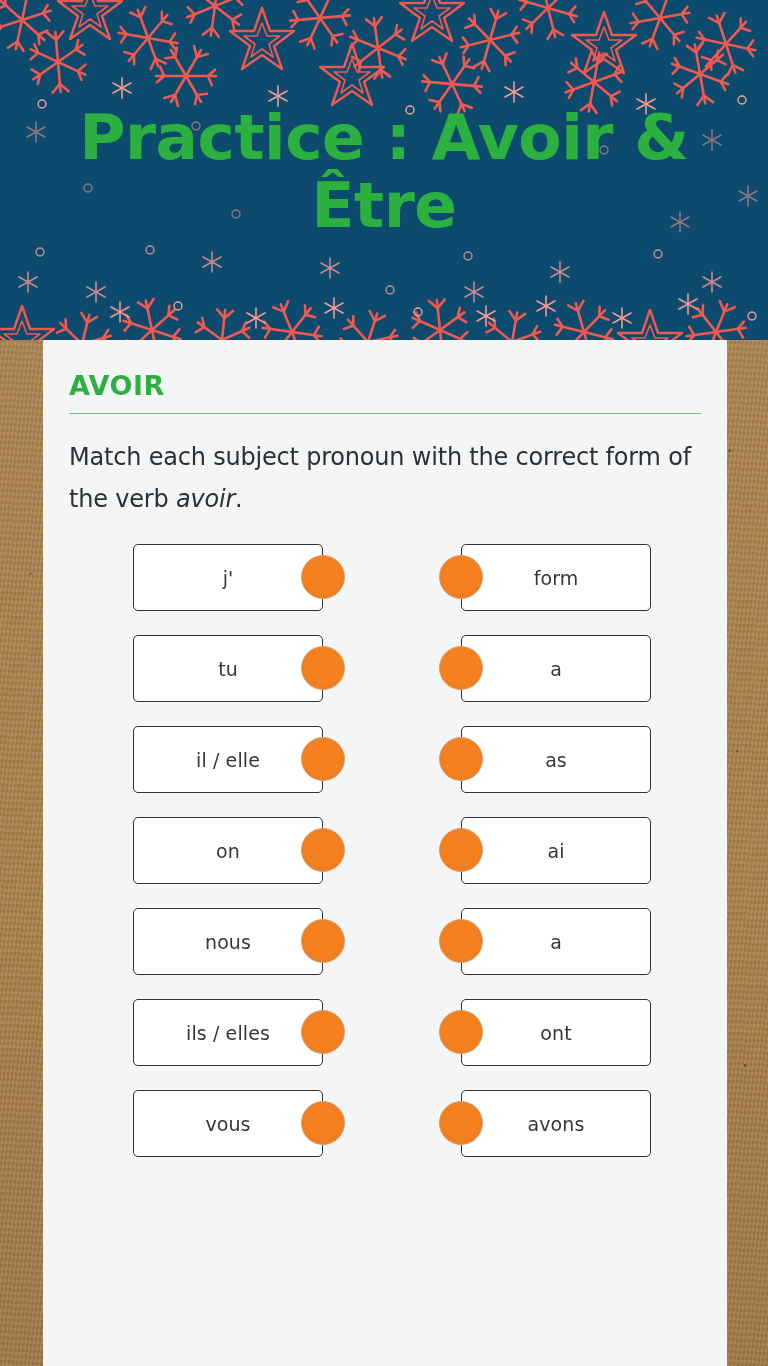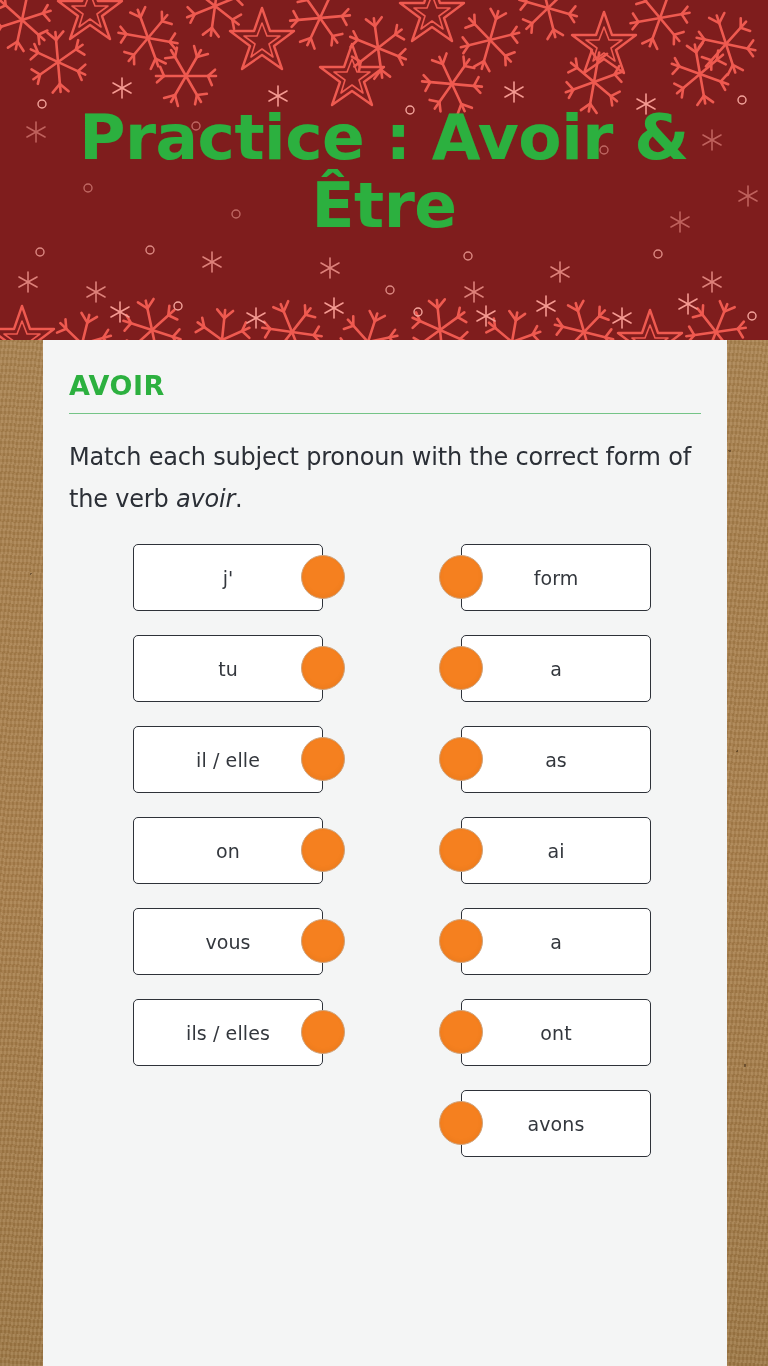--- a/index.html
+++ b/index.html
@@ -27,21 +27,21 @@
       repeating-linear-gradient(97deg, rgba(255,255,255,.055) 0 2px, rgba(0,0,0,.045) 2px 4px),
       repeating-linear-gradient(3deg, rgba(255,255,255,.05) 0 3px, rgba(90,55,20,.06) 3px 6px),
       linear-gradient(180deg, #b08a57 0%, #a8804c 35%, #a97f4b 65%, #9e7845 100%);
   }
 
   
   .banner {
     position: relative;
     width: 768px;
     height: 340px;
-    background: #7f1d1d;
+    background: #0c4a6e;
     overflow: hidden;
   }
   .flakes {
     position: absolute;
     left: 0; top: 0;
     width: 768px; height: 340px;
     pointer-events: none;
   }
   .page-title {
     position: absolute;
@@ -300,25 +300,29 @@
         </div>
         <div class="match-item">
           <div class="match-box">il / elle</div>
           <div class="dot"></div>
         </div>
         <div class="match-item">
           <div class="match-box">on</div>
           <div class="dot"></div>
         </div>
         <div class="match-item">
+          <div class="match-box">nous</div>
+          <div class="dot"></div>
+        </div>
+        <div class="match-item">
+          <div class="match-box">ils / elles</div>
+          <div class="dot"></div>
+        </div>
+        <div class="match-item">
           <div class="match-box">vous</div>
-          <div class="dot"></div>
-        </div>
-        <div class="match-item">
-          <div class="match-box">ils / elles</div>
           <div class="dot"></div>
         </div>
       </div>
 
       <div class="match-col right">
         <div class="match-item">
           <div class="match-box">form</div>
           <div class="dot"></div>
         </div>
         <div class="match-item">

